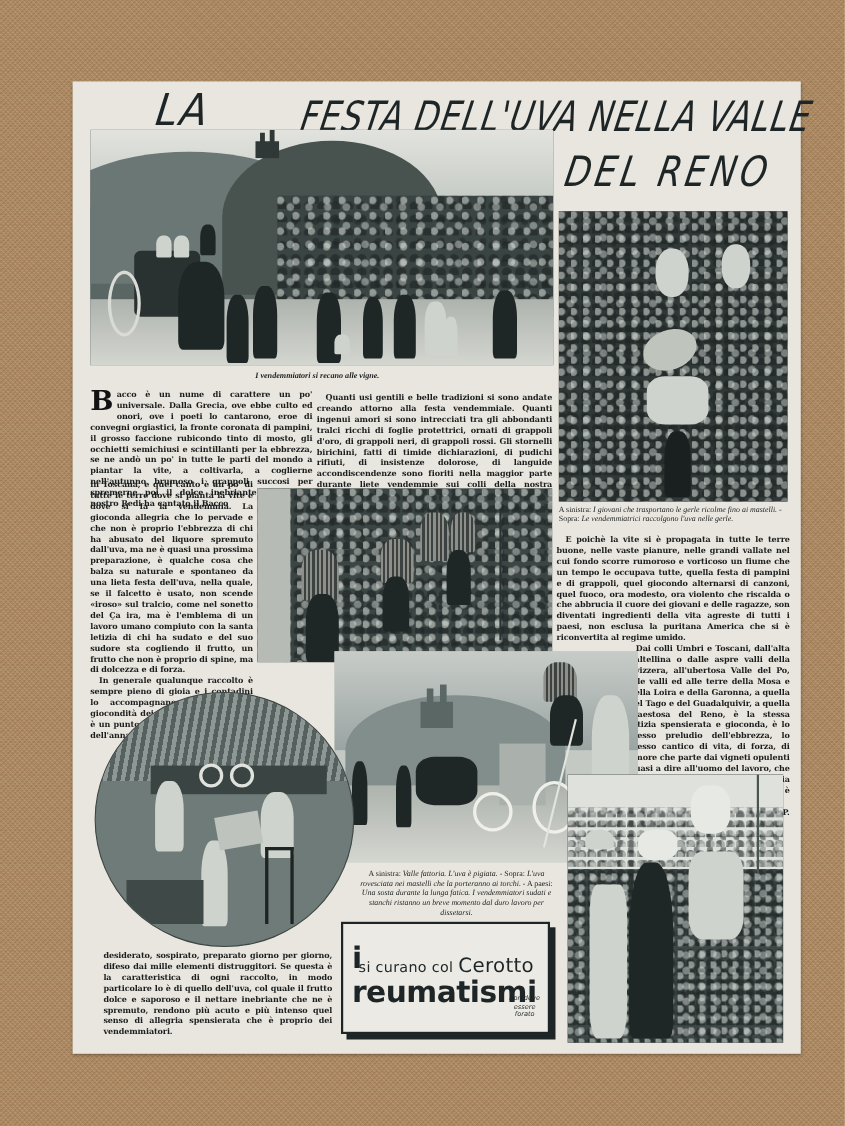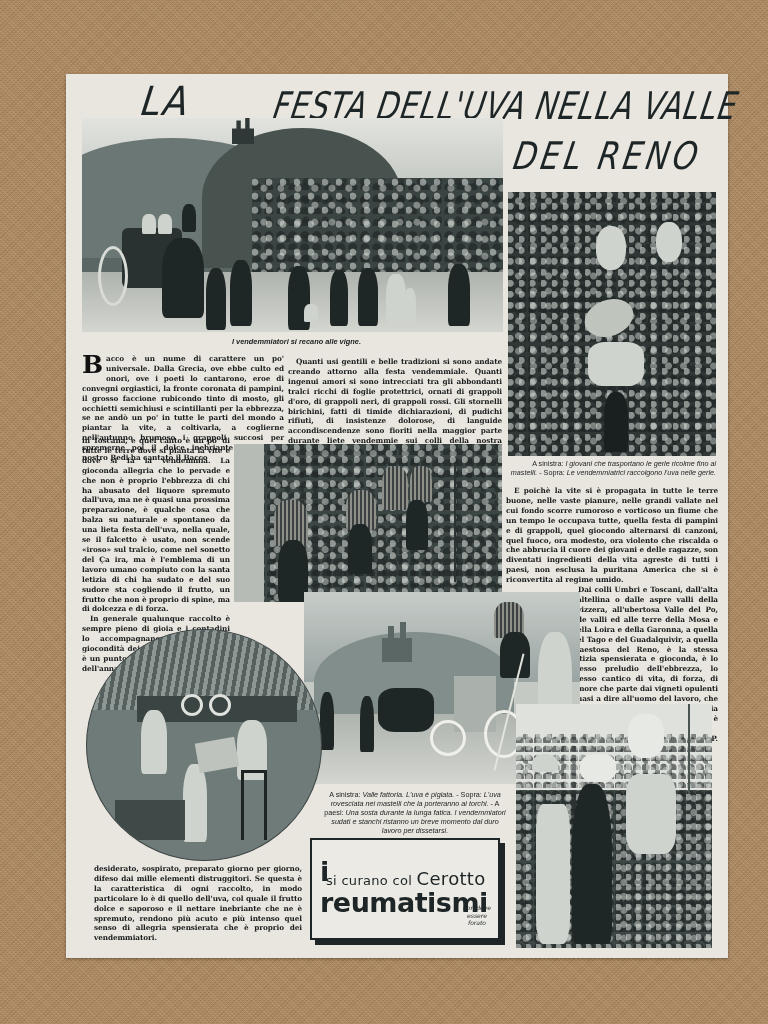--- a/index.html
+++ b/index.html
@@ -61,21 +61,21 @@
   .photo .pole { position: absolute; width: 2px; background: #2a3232; }
   .photo .wheel { position: absolute; border: 3px solid #d8dbd6; border-radius: 50%; }
   .photo .basket {
     position: absolute; background: repeating-linear-gradient(90deg, #8d8f88 0 2px, #3b4241 2px 4px);
     border-radius: 40% 40% 10% 10%;
   }
   .photo-round { border-radius: 50%; border: 1px solid #3d4545; }
 
   .caption {
     position: absolute;
-    font-family: Liberation Sans, sans-serif;
+    font-family: Liberation Serif, serif;
     font-style: italic;
     font-size: 7.2px;
     line-height: 9px;
     color: #1c1f1f;
   }
   .caption .lead { font-style: normal; }
   .body-text {
     position: absolute;
     font-family: "DejaVu Serif", serif;
     font-size: 7.3px;
@@ -176,21 +176,21 @@
     <div class="figure" style="left:44px; top:96px; width:30px; height:62px;"></div>
     <div class="basket" style="left:112px; top:46px; width:30px; height:40px;"></div>
     <div class="figure" style="left:114px; top:80px; width:24px; height:50px;"></div>
     <div class="basket" style="left:148px; top:22px; width:26px; height:44px;"></div>
     <div class="basket" style="left:176px; top:22px; width:22px; height:36px;"></div>
     <div class="figure" style="left:172px; top:56px; width:22px; height:50px;"></div>
     <div class="pole" style="left:220px; top:20px; height:118px;"></div>
     <div class="abs" style="left:0; top:0; width:30px; height:158px; background:#b6bbb5;"></div>
   </div>
 
-  <div class="caption" style="left:442px; top:385px; width:208px; text-align:right;">
+  <div class="caption" style="left:442px; top:385px; width:208px; text-align:left;">
     <span class="lead">A sinistra: </span><span>I giovani che trasportano le gerle ricolme fino ai mastelli.</span><span class="lead"> - Sopra: </span><span>Le vendemmiatrici raccolgono l'uva nelle gerle.</span>
   </div>
 
   <div class="body-text" style="left:440px; top:412px; width:212px; height:238px;">
     <p>E poichè la vite si è propagata in tutte le terre buone, nelle vaste pianure, nelle grandi vallate nel cui fondo scorre rumoroso e vorticoso un fiume che un tempo le occupava tutte, quella festa di pampini e di grappoli, quel giocondo alternarsi di canzoni, quel fuoco, ora modesto, ora violento che riscalda o che abbrucia il cuore dei giovani e delle ragazze, son diventati ingredienti della vita agreste di tutti i paesi, non esclusa la puritana America che si è riconvertita al regime umido.</p>
     <p style="margin-left:66px; text-indent:6px;">Dai colli Umbri e Toscani, dall'alta Valtellina o dalle aspre valli della Svizzera, all'ubertosa Valle del Po, alle valli ed alle terre della Mosa e della Loira e della Garonna, a quella del Tago e del Guadalquivir, a quella maestosa del Reno, è la stessa letizia spensierata e gioconda, è lo stesso preludio dell'ebbrezza, lo stesso cantico di vita, di forza, di amore che parte dai vigneti opulenti quasi a dire all'uomo del lavoro, che nel lavoro stesso si matura la gioia e che in questa il lavoro è benedetto.</p>
     <div class="sig">P. P.</div>
   </div>
 
   <div class="photo" style="left:238px; top:518px; width:276px; height:192px; background:#c4c9c4;">

